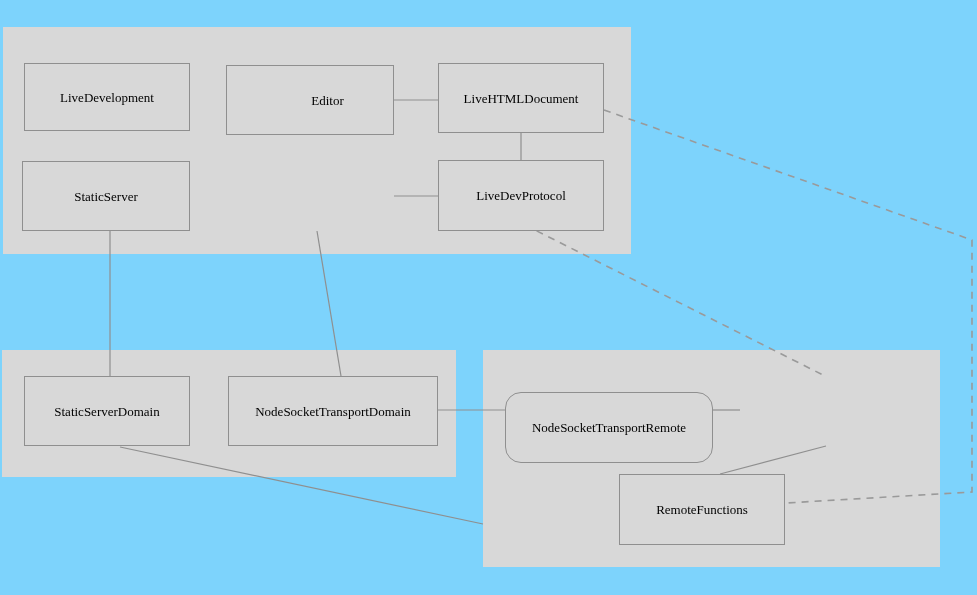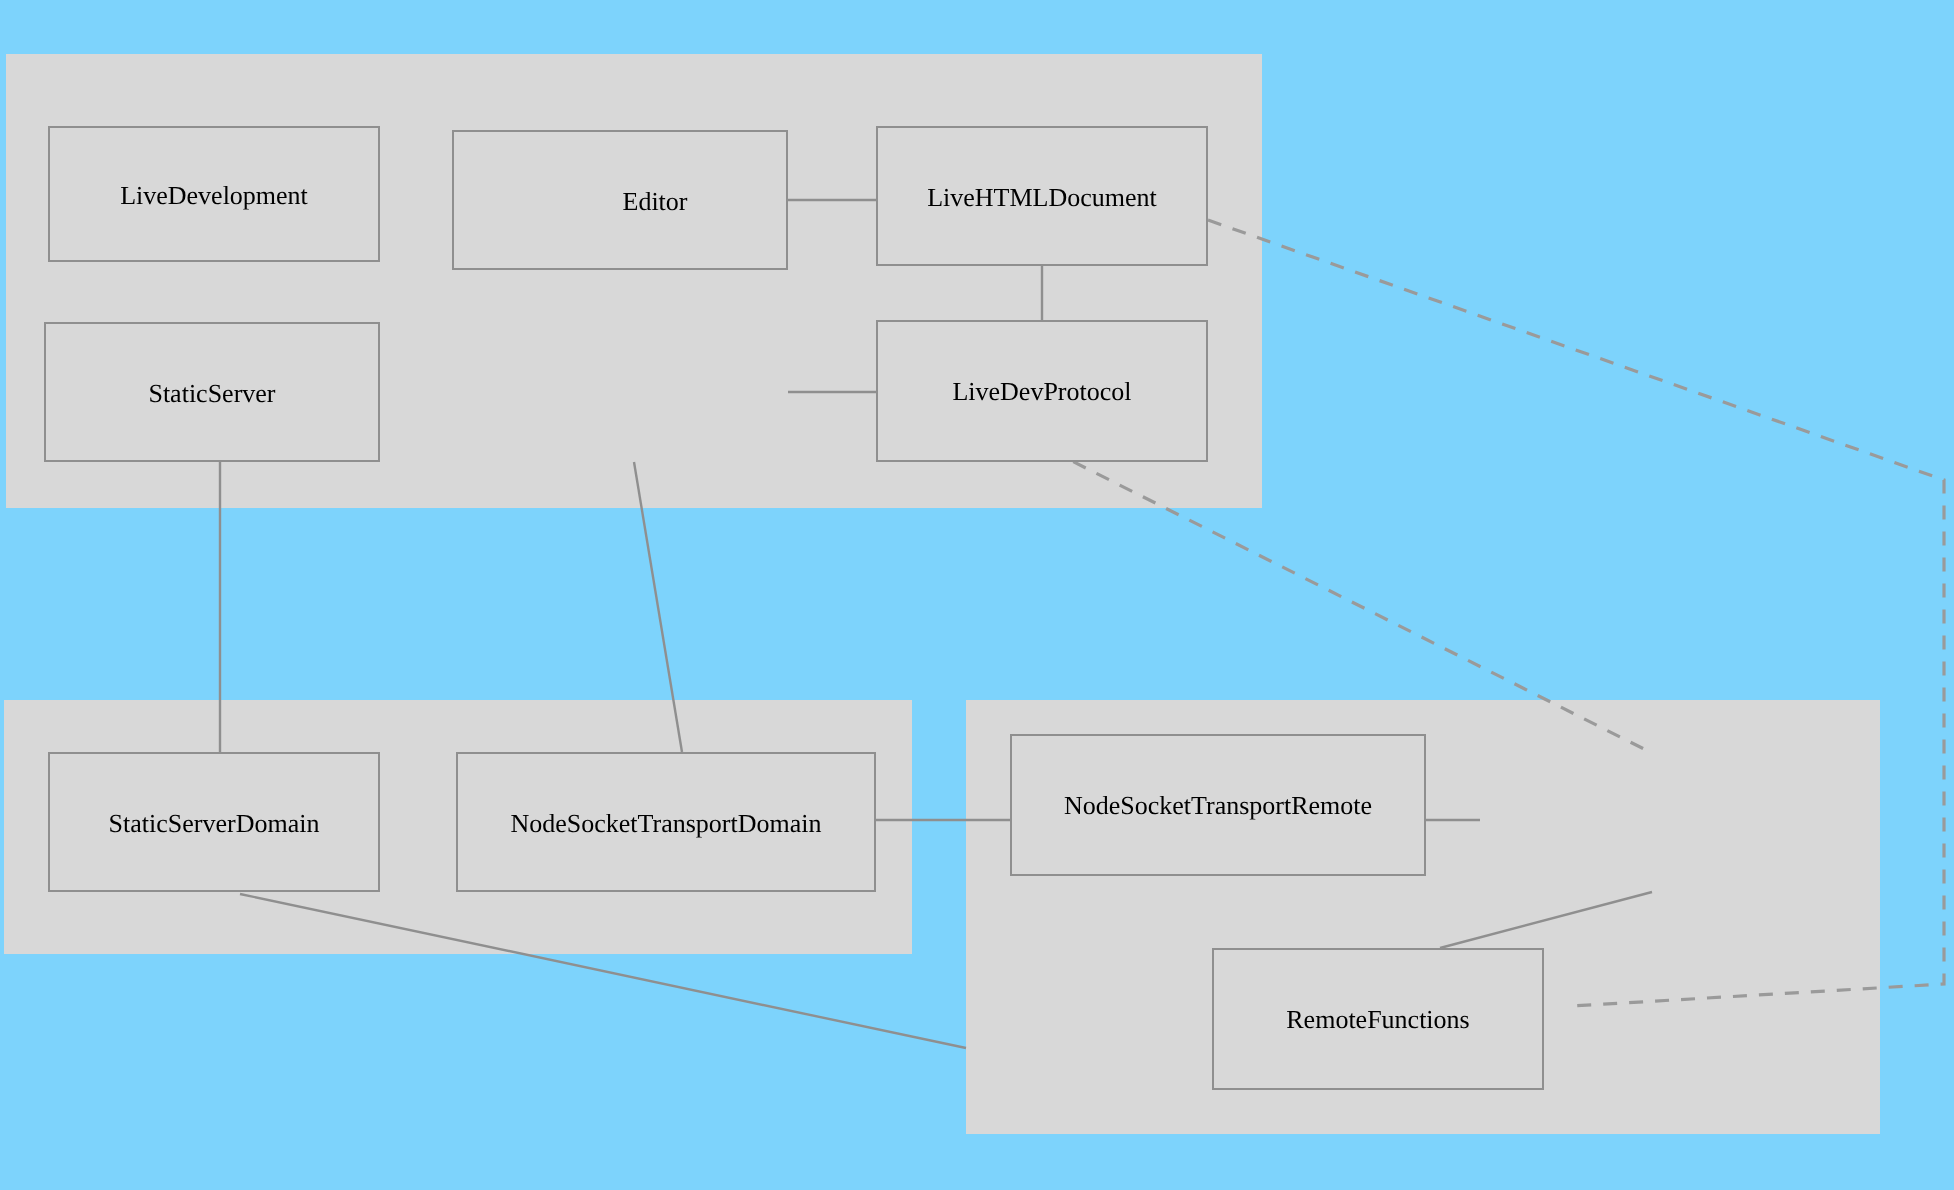--- a/index.html
+++ b/index.html
@@ -91,21 +91,21 @@
       </div>
       <div class="node" style="left: 438px; top: 160px; width: 166px; height: 71px; background: rgb(216, 216, 216); border-color: rgb(143, 143, 143); color: rgb(0, 0, 0);">
         <span>LiveDevProtocol</span>
       </div>
       <div class="node" style="left: 24px; top: 376px; width: 166px; height: 70px; background: rgb(216, 216, 216); border-color: rgb(143, 143, 143); color: rgb(0, 0, 0);">
         <span>StaticServerDomain</span>
       </div>
       <div class="node" style="left: 228px; top: 376px; width: 210px; height: 70px; background: rgb(216, 216, 216); border-color: rgb(143, 143, 143); color: rgb(0, 0, 0);">
         <span>NodeSocketTransportDomain</span>
       </div>
-      <div class="node" style="left: 505px; top: 367px; width: 208px; height: 71px; background: rgb(216, 216, 216); border-color: rgb(143, 143, 143); color: rgb(0, 0, 0);">
+      <div class="node" style="left: 505px; top: 392px; width: 208px; height: 71px; background: rgb(216, 216, 216); border-color: rgb(143, 143, 143); color: rgb(0, 0, 0); border-radius: 16px;">
         <span>NodeSocketTransportRemote</span>
       </div>
-      <div class="node" style="left: 606px; top: 474px; width: 166px; height: 71px; background: rgb(216, 216, 216); border-color: rgb(143, 143, 143); color: rgb(0, 0, 0); justify-content: center;">
+      <div class="node" style="left: 619px; top: 474px; width: 166px; height: 71px; background: rgb(216, 216, 216); border-color: rgb(143, 143, 143); color: rgb(0, 0, 0); justify-content: center;">
         <span>RemoteFunctions</span>
       </div>
     </div>
 
 </div>
 
 </body></html>

